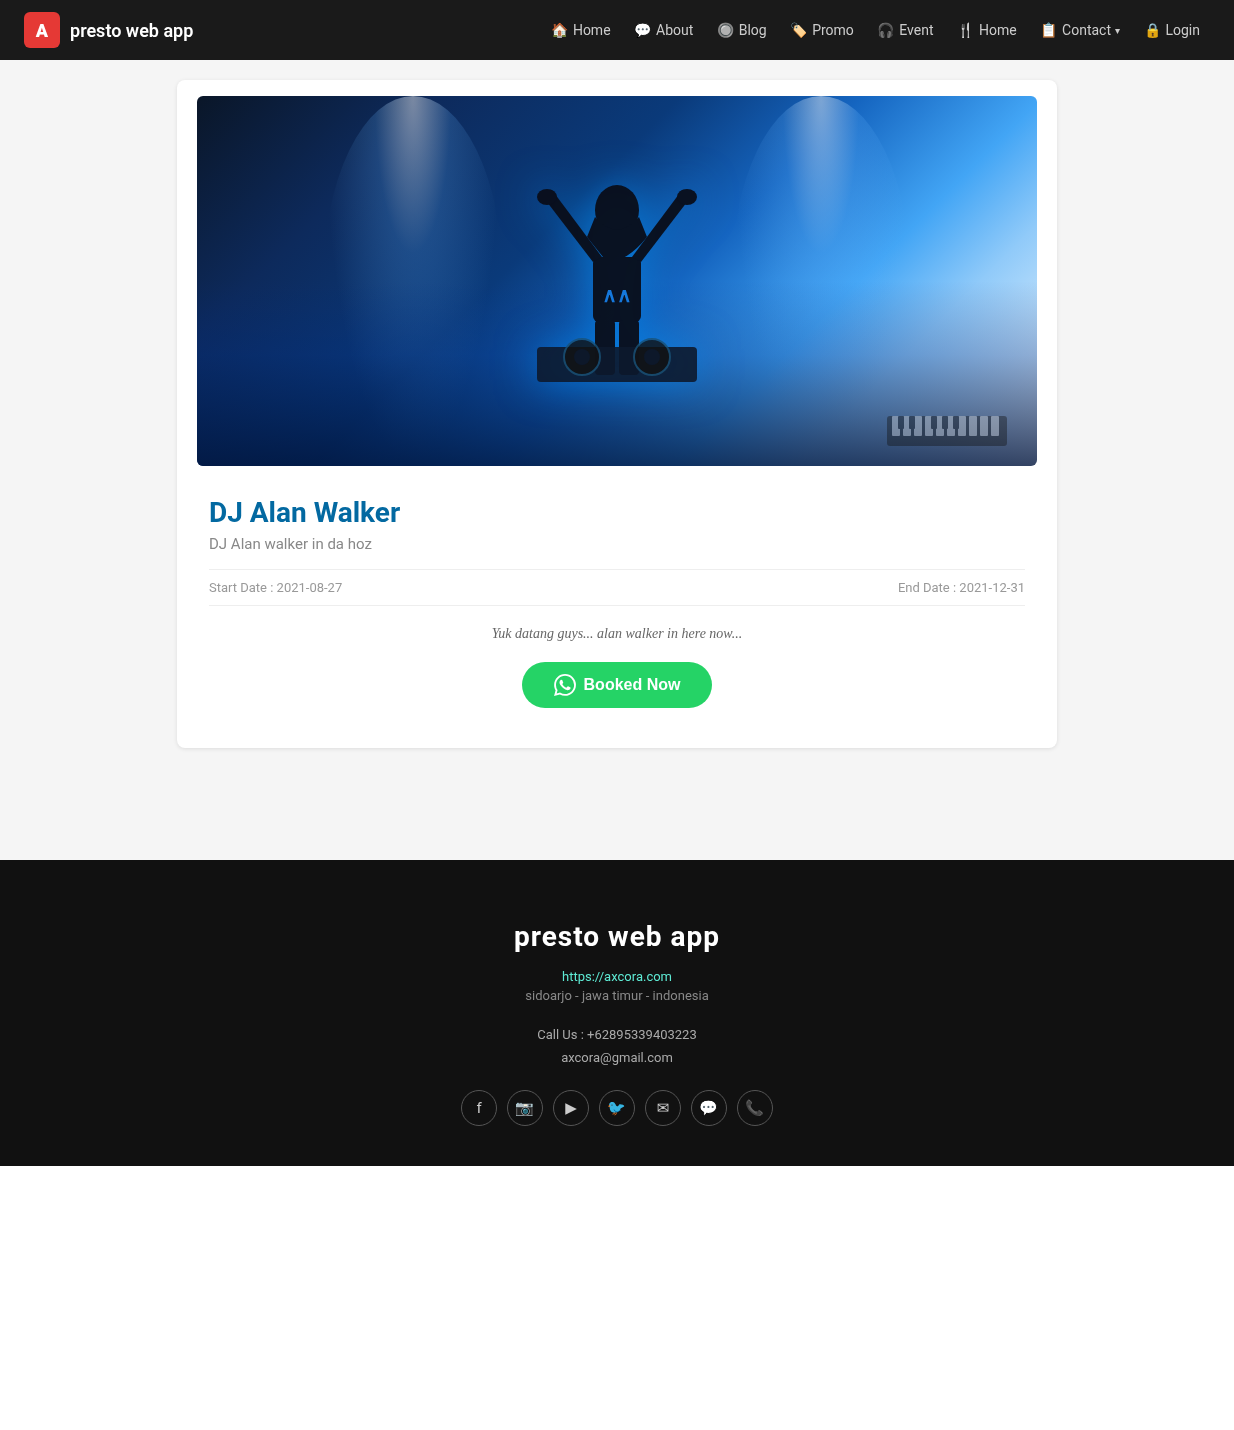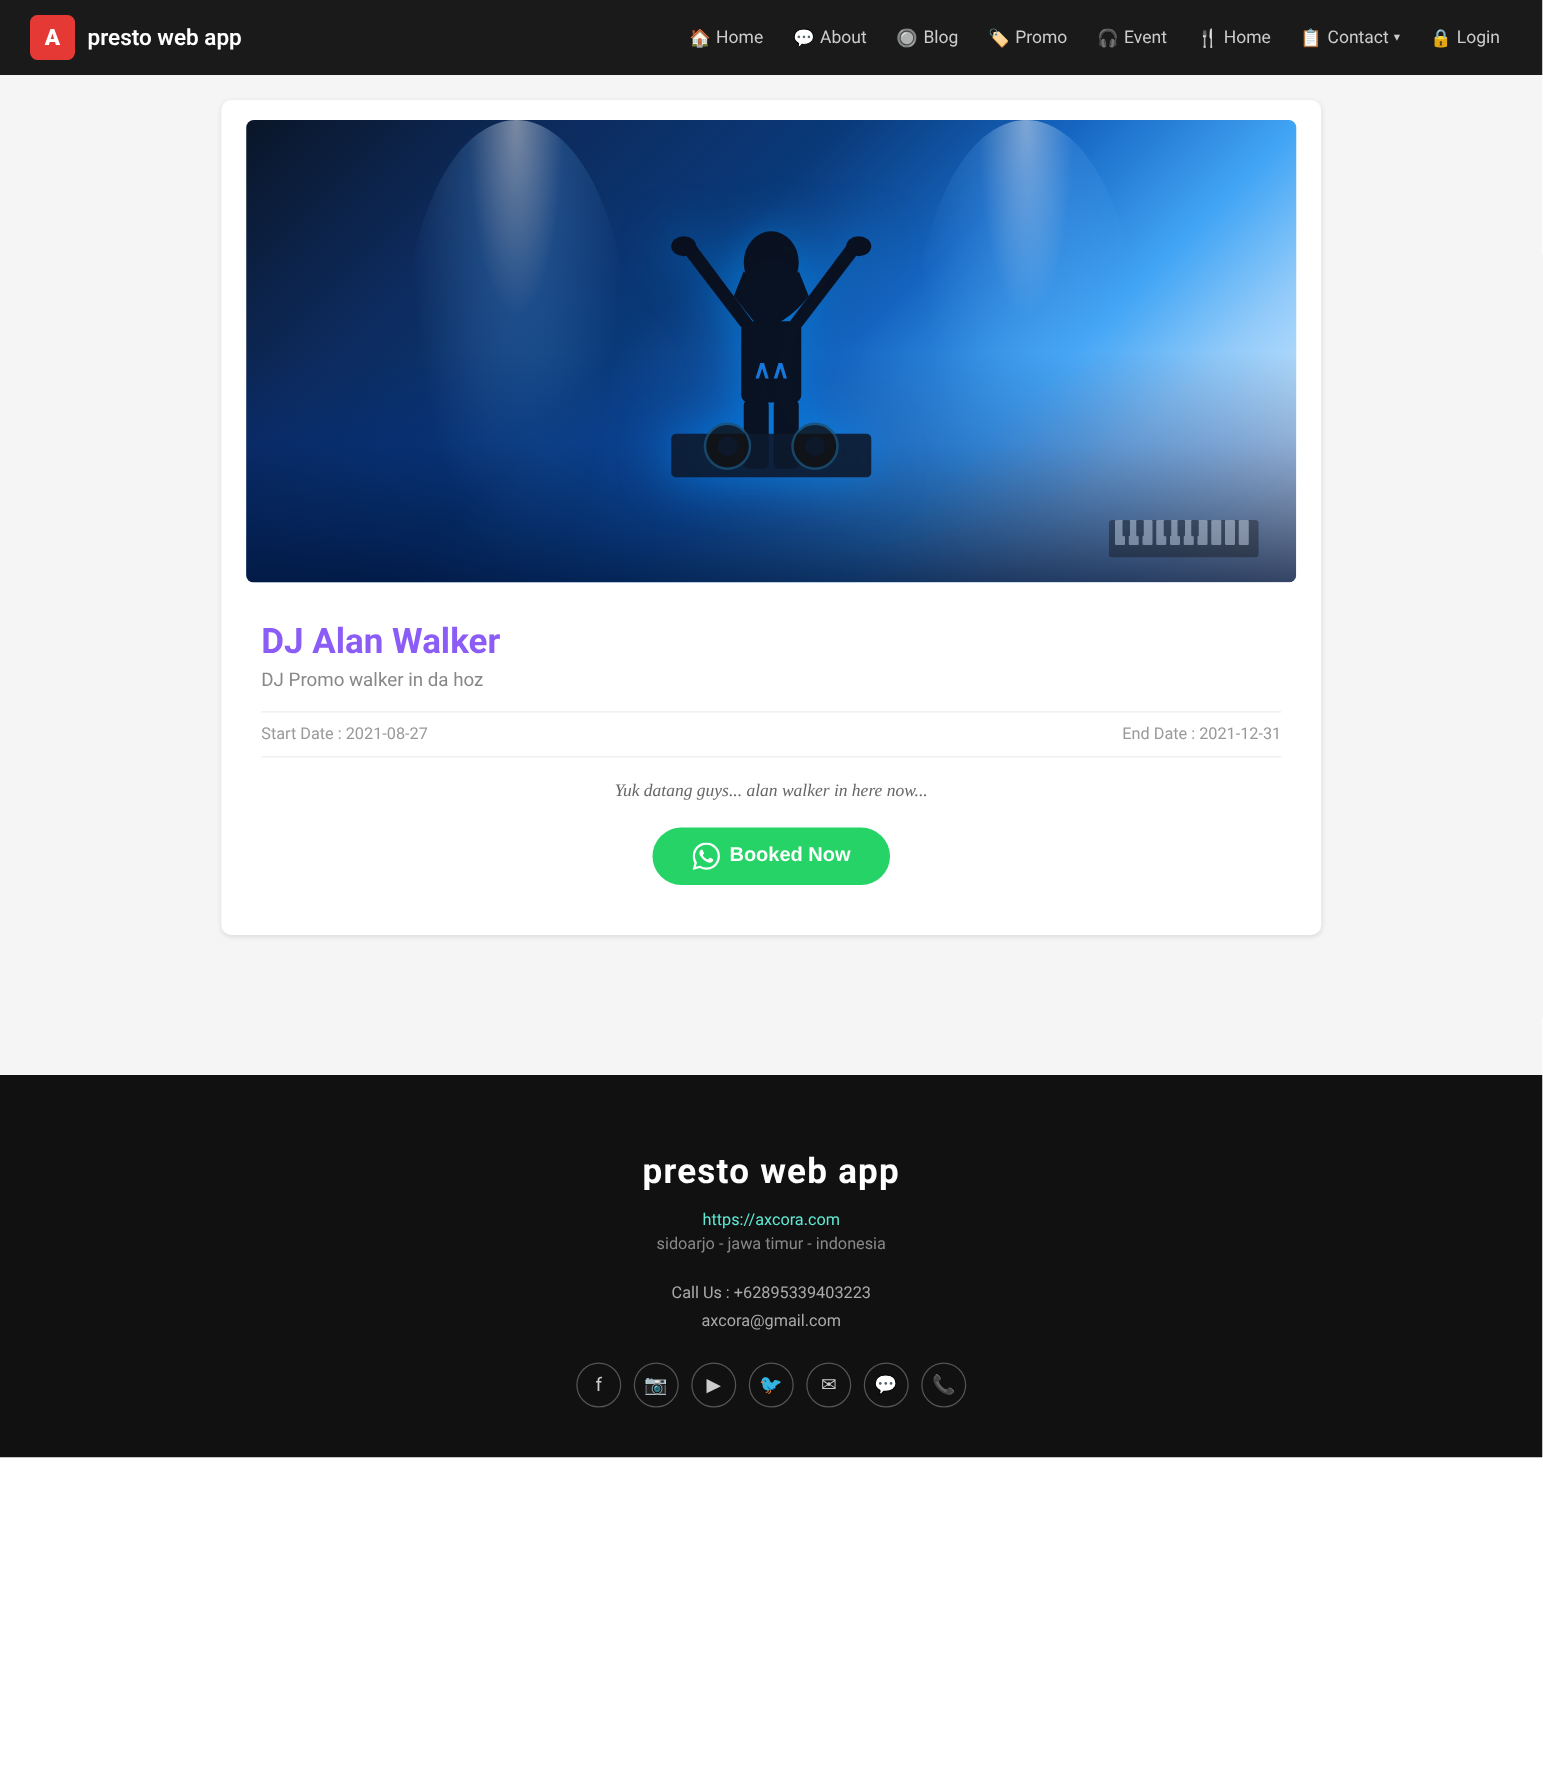--- a/index.html
+++ b/index.html
@@ -134,21 +134,21 @@
       filter: drop-shadow(0 0 20px rgba(0,150,255,0.6));
     }
 
     
     .event-details {
       padding: 30px 32px 0;
     }
     .event-title {
       font-size: 28px;
       font-weight: 700;
-      color: #8b5cf6;
+      color: #0369a1;
       margin-bottom: 6px;
     }
     .event-subtitle {
       font-size: 15px;
       color: #888;
       margin-bottom: 16px;
     }
     .event-dates {
       display: flex;
       justify-content: space-between;
@@ -346,21 +346,21 @@
           <rect x="22" y="10" width="6" height="13" rx="1" fill="#111"></rect>
           <rect x="44" y="10" width="6" height="13" rx="1" fill="#111"></rect>
           <rect x="55" y="10" width="6" height="13" rx="1" fill="#111"></rect>
           <rect x="66" y="10" width="6" height="13" rx="1" fill="#111"></rect>
         </svg>
       </div>
     </div>
 
     <div class="event-details">
       <h1 class="event-title">DJ Alan Walker</h1>
-      <p class="event-subtitle">DJ Promo walker in da hoz</p>
+      <p class="event-subtitle">DJ Alan walker in da hoz</p>
       <div class="event-dates">
         <span>Start Date : 2021-08-27</span>
         <span>End Date : 2021-12-31</span>
       </div>
       <p class="event-description">Yuk datang guys... alan walker in here now...</p>
       <button class="book-btn">
 
         <svg class="whatsapp-icon" viewBox="0 0 24 24" fill="white">
           <path d="M17.472 14.382c-.297-.149-1.758-.867-2.03-.967-.273-.099-.471-.148-.67.15-.197.297-.767.966-.94 1.164-.173.199-.347.223-.644.075-.297-.15-1.255-.463-2.39-1.475-.883-.788-1.48-1.761-1.653-2.059-.173-.297-.018-.458.13-.606.134-.133.298-.347.446-.52.149-.174.198-.298.298-.497.099-.198.05-.371-.025-.52-.075-.149-.669-1.612-.916-2.207-.242-.579-.487-.5-.669-.51-.173-.008-.371-.01-.57-.01-.198 0-.52.074-.792.372-.272.297-1.04 1.016-1.04 2.479 0 1.462 1.065 2.875 1.213 3.074.149.198 2.096 3.2 5.077 4.487.709.306 1.262.489 1.694.625.712.227 1.36.195 1.871.118.571-.085 1.758-.719 2.006-1.413.248-.694.248-1.289.173-1.413-.074-.124-.272-.198-.57-.347m-5.421 7.403h-.004a9.87 9.87 0 01-5.031-1.378l-.361-.214-3.741.982.998-3.648-.235-.374a9.86 9.86 0 01-1.51-5.26c.001-5.45 4.436-9.884 9.888-9.884 2.64 0 5.122 1.03 6.988 2.898a9.825 9.825 0 012.893 6.994c-.003 5.45-4.437 9.884-9.885 9.884m8.413-18.297A11.815 11.815 0 0012.05 0C5.495 0 .16 5.335.157 11.892c0 2.096.547 4.142 1.588 5.945L.057 24l6.305-1.654a11.882 11.882 0 005.683 1.448h.005c6.554 0 11.89-5.335 11.893-11.893a11.821 11.821 0 00-3.48-8.413Z"></path>
         </svg>

